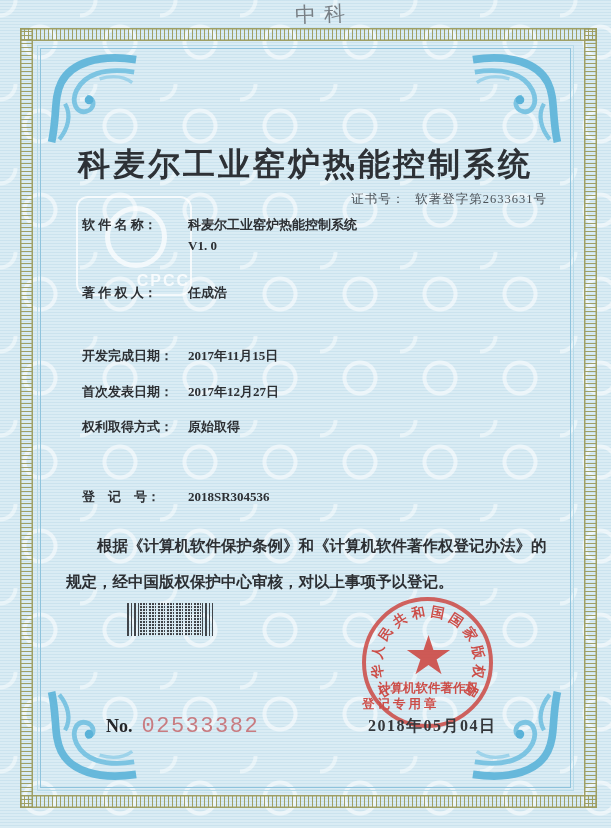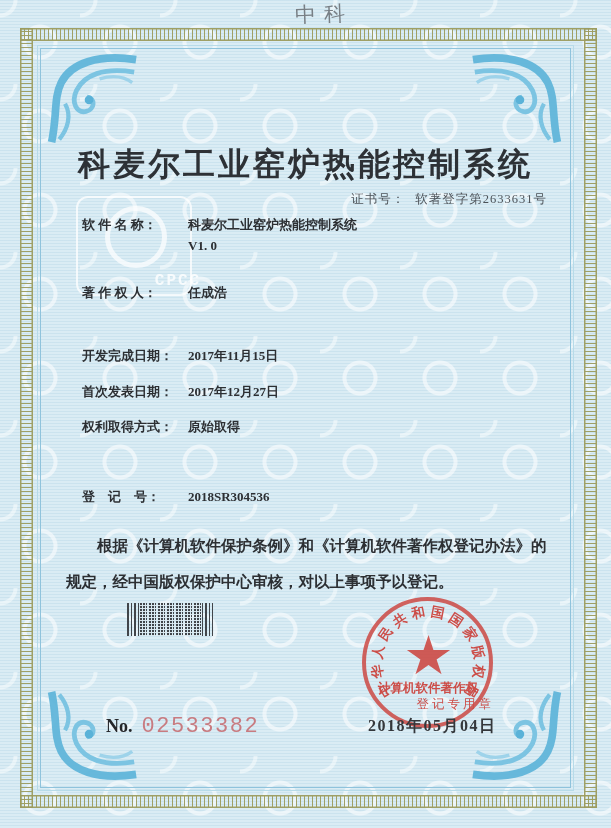--- a/index.html
+++ b/index.html
@@ -43,23 +43,23 @@
     font-weight:700;letter-spacing:7px;color:#3b4046;}
   .subtitle{left:0;top:143px;width:611px;text-align:center;font-size:32px;
     font-weight:700;letter-spacing:3px;color:#2d3136;}
   .certno{top:191px;right:64px;font-size:12.5px;color:#4c5258;letter-spacing:1px;}
   .certno .lab{margin-right:10px;}
   
   .cpcc{left:76px;top:196px;width:112px;height:96px;border:2px solid rgba(255,255,255,0.75);
     border-radius:12px;}
   .cpcc .ring{position:absolute;left:27px;top:8px;width:52px;height:52px;border-radius:50%;
     border:5px solid rgba(255,255,255,0.7);}
-  .cpcc .txt{position:absolute;left:0;bottom:4px;width:100%;text-align:center;
-    font-family:Liberation Mono, monospace;font-weight:700;font-size:16px;
-    color:rgba(255,255,255,0.8);letter-spacing:2px;margin-left:44px;}
+  .cpcc .txt{position:absolute;left:0;bottom:4px;width:100%;text-align:right;
+    font-family:Liberation Sans, sans-serif;font-weight:700;font-size:16px;
+    color:rgba(255,255,255,0.8);letter-spacing:2px;}
   
   .row{left:82px;font-size:13px;color:#2c2f33;white-space:nowrap;}
   .row .lbl{display:inline-block;width:106px;font-weight:600;}
   .row .val{font-weight:600;}
   .val2{position:absolute;left:106px;top:22px;font-weight:600;}
   
   .para{left:66px;top:528px;width:486px;font-size:15.5px;line-height:36px;color:#2c2f33;font-weight:600;}
   .para .l1{display:block;text-indent:2em;}
   .para .l2{display:block;}
   
@@ -77,22 +77,22 @@
   .seal-ring{position:absolute;left:0;top:0;width:123px;height:123px;border-radius:50%;
     border:4.5px solid rgba(204,66,60,0.88);}
   .seal-star{position:absolute;left:44px;top:38px;width:45px;height:43px;
     background:rgba(204,66,60,0.92);
     clip-path:polygon(50% 0%,61% 35%,98% 35%,68% 57%,79% 91%,50% 70%,21% 91%,32% 57%,2% 35%,39% 35%);}
   .seal-arc{position:absolute;left:0;top:0;width:132px;height:132px;}
   .seal-arc span{position:absolute;left:50%;top:50%;font-size:13.5px;font-weight:700;
     color:#cc423c;line-height:1;}
   .seal-l1{position:absolute;left:0;top:83px;width:132px;text-align:center;
     font-size:12.5px;font-weight:700;color:#cc423c;}
-  .seal-l2{position:absolute;left:0;top:99px;width:132px;text-align:right;
-    font-size:12.5px;font-weight:400;color:#cc423c;letter-spacing:3px;}
+  .seal-l2{position:absolute;left:0;top:99px;width:132px;text-align:left;
+    font-size:12.5px;font-weight:700;color:#cc423c;letter-spacing:3px;}
   .seal-date{left:368px;top:716px;font-size:16px;color:#34373b;letter-spacing:1.5px;z-index:6;font-weight:700;}
   
   .serial{left:106px;top:714px;font-size:18px;z-index:6;}
   .serial .pre{color:#24262a;font-weight:600;}
   .serial .num{font-family:"Liberation Mono","DejaVu Sans Mono",monospace;
     font-size:22px;color:#c87b80;letter-spacing:1.5px;margin-left:9px;margin-top:36px;}
 </style>
 </head>
 <body>
 

